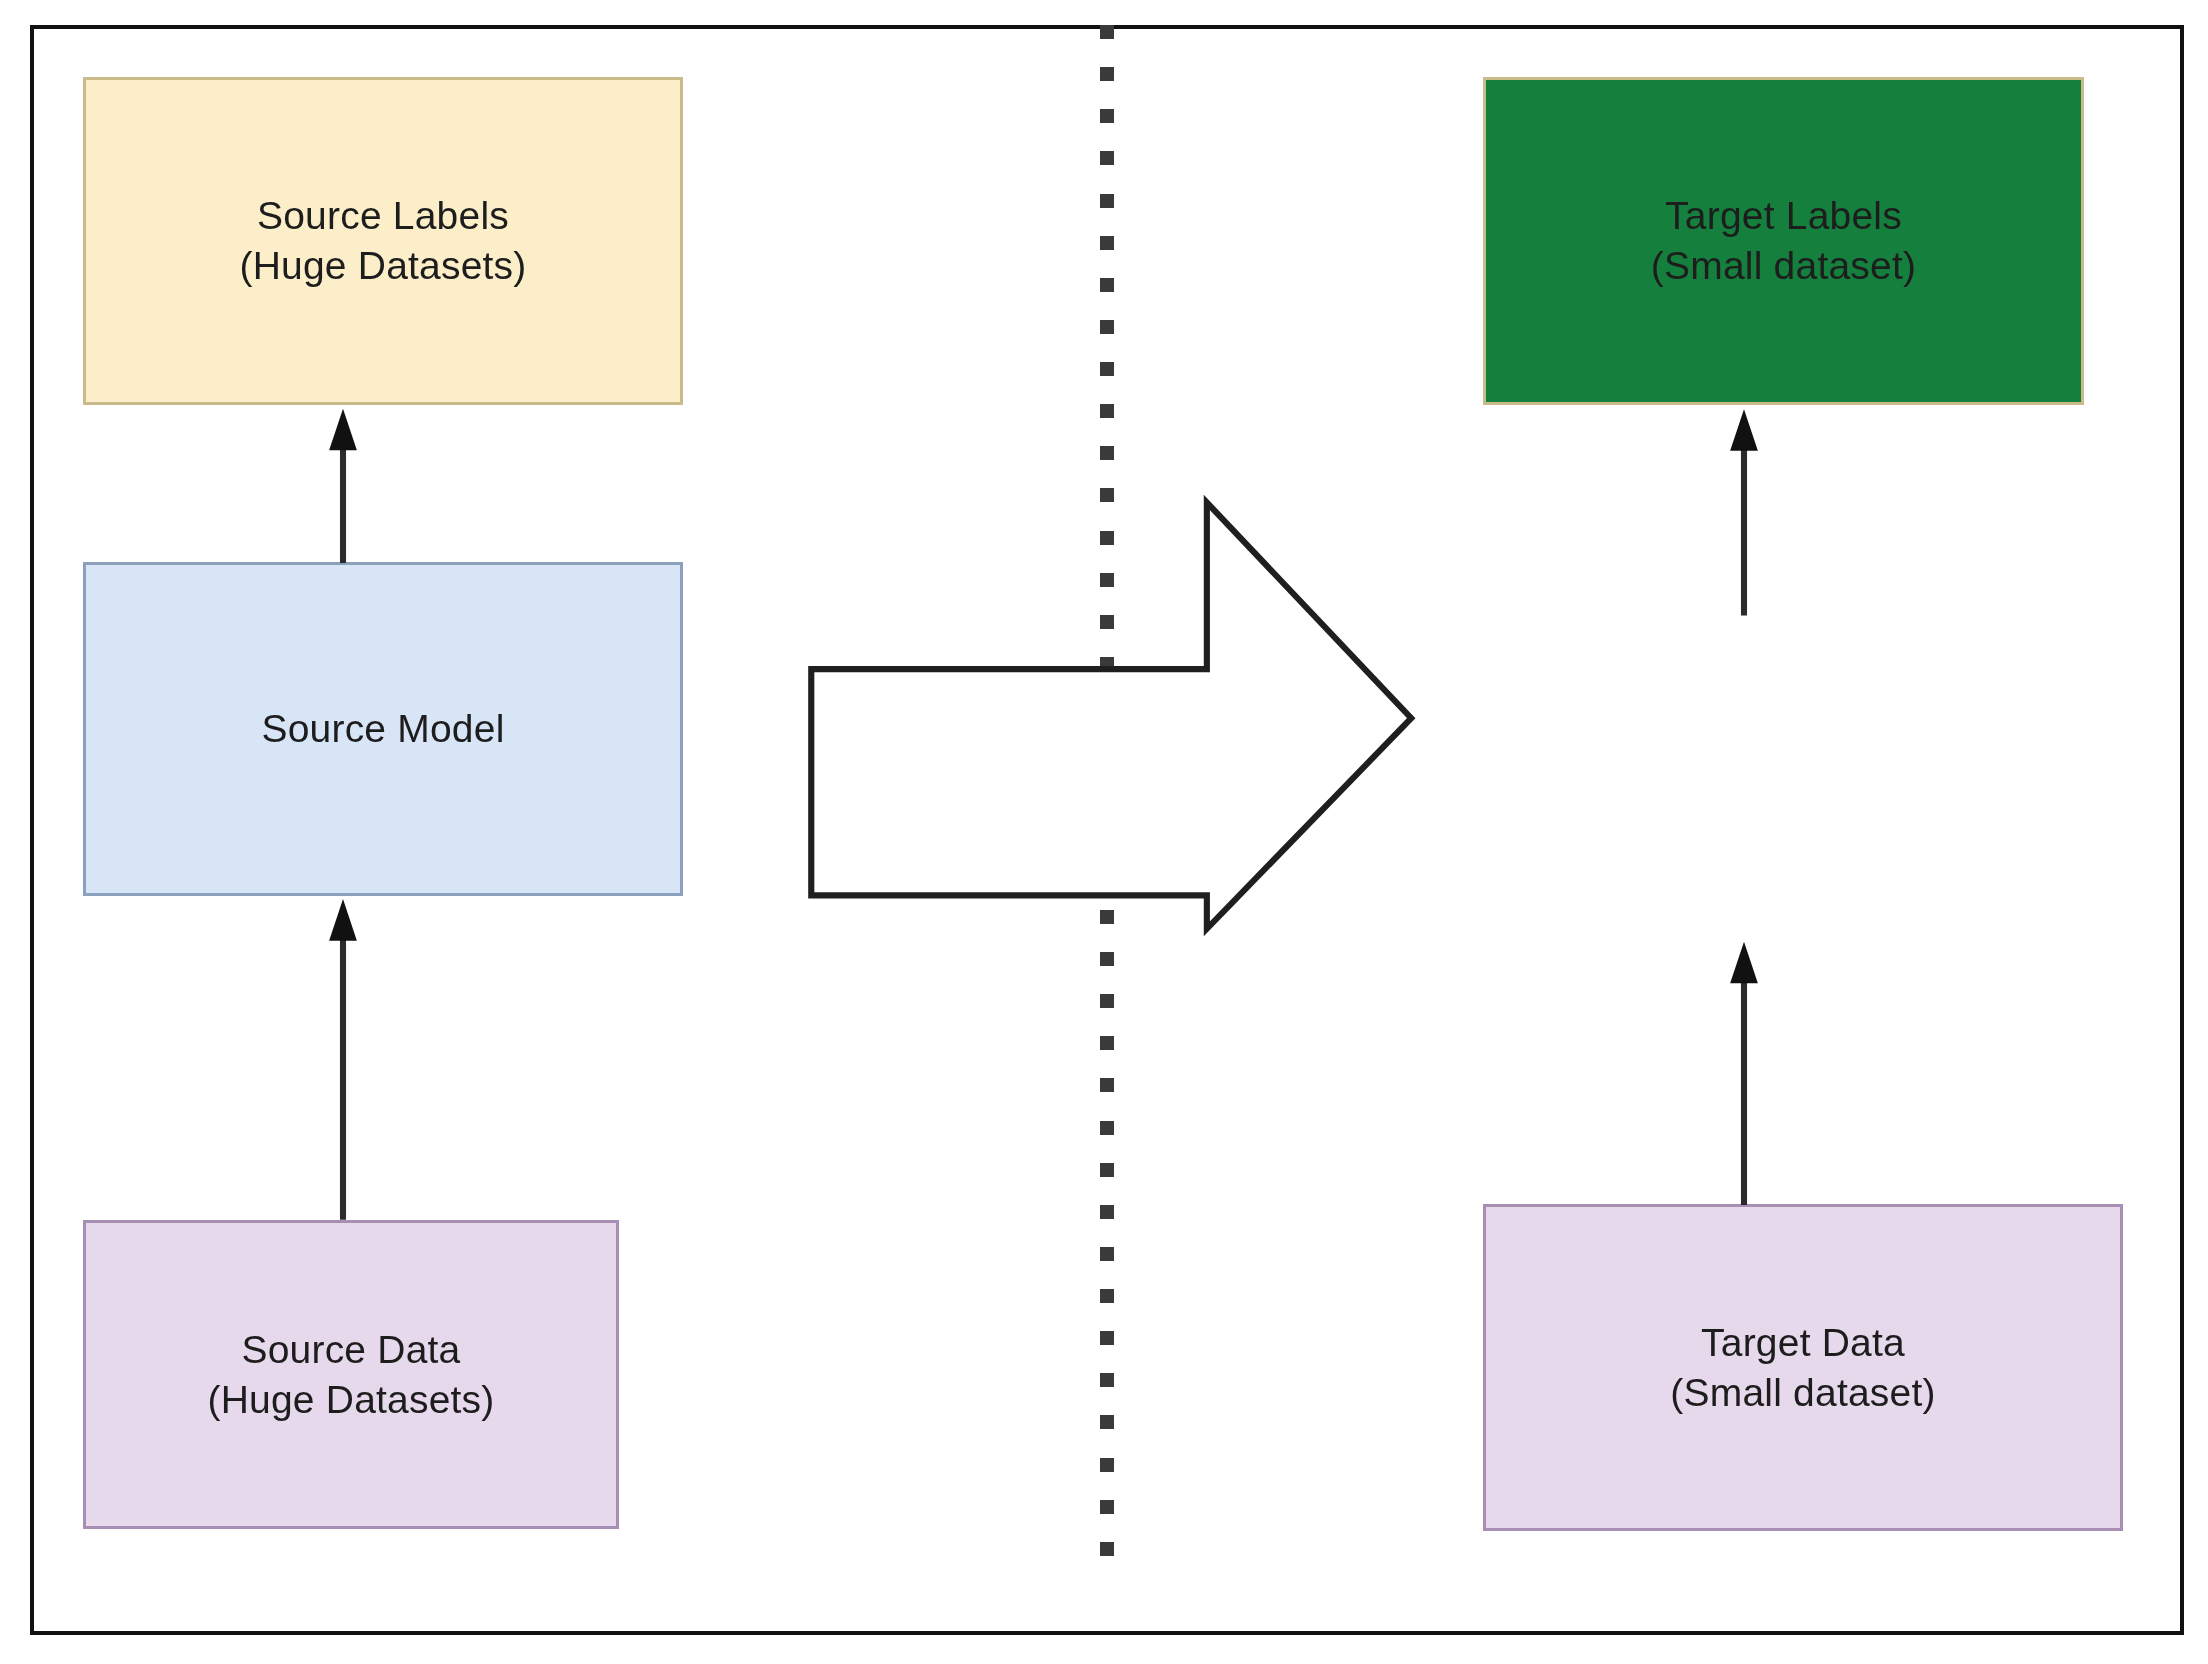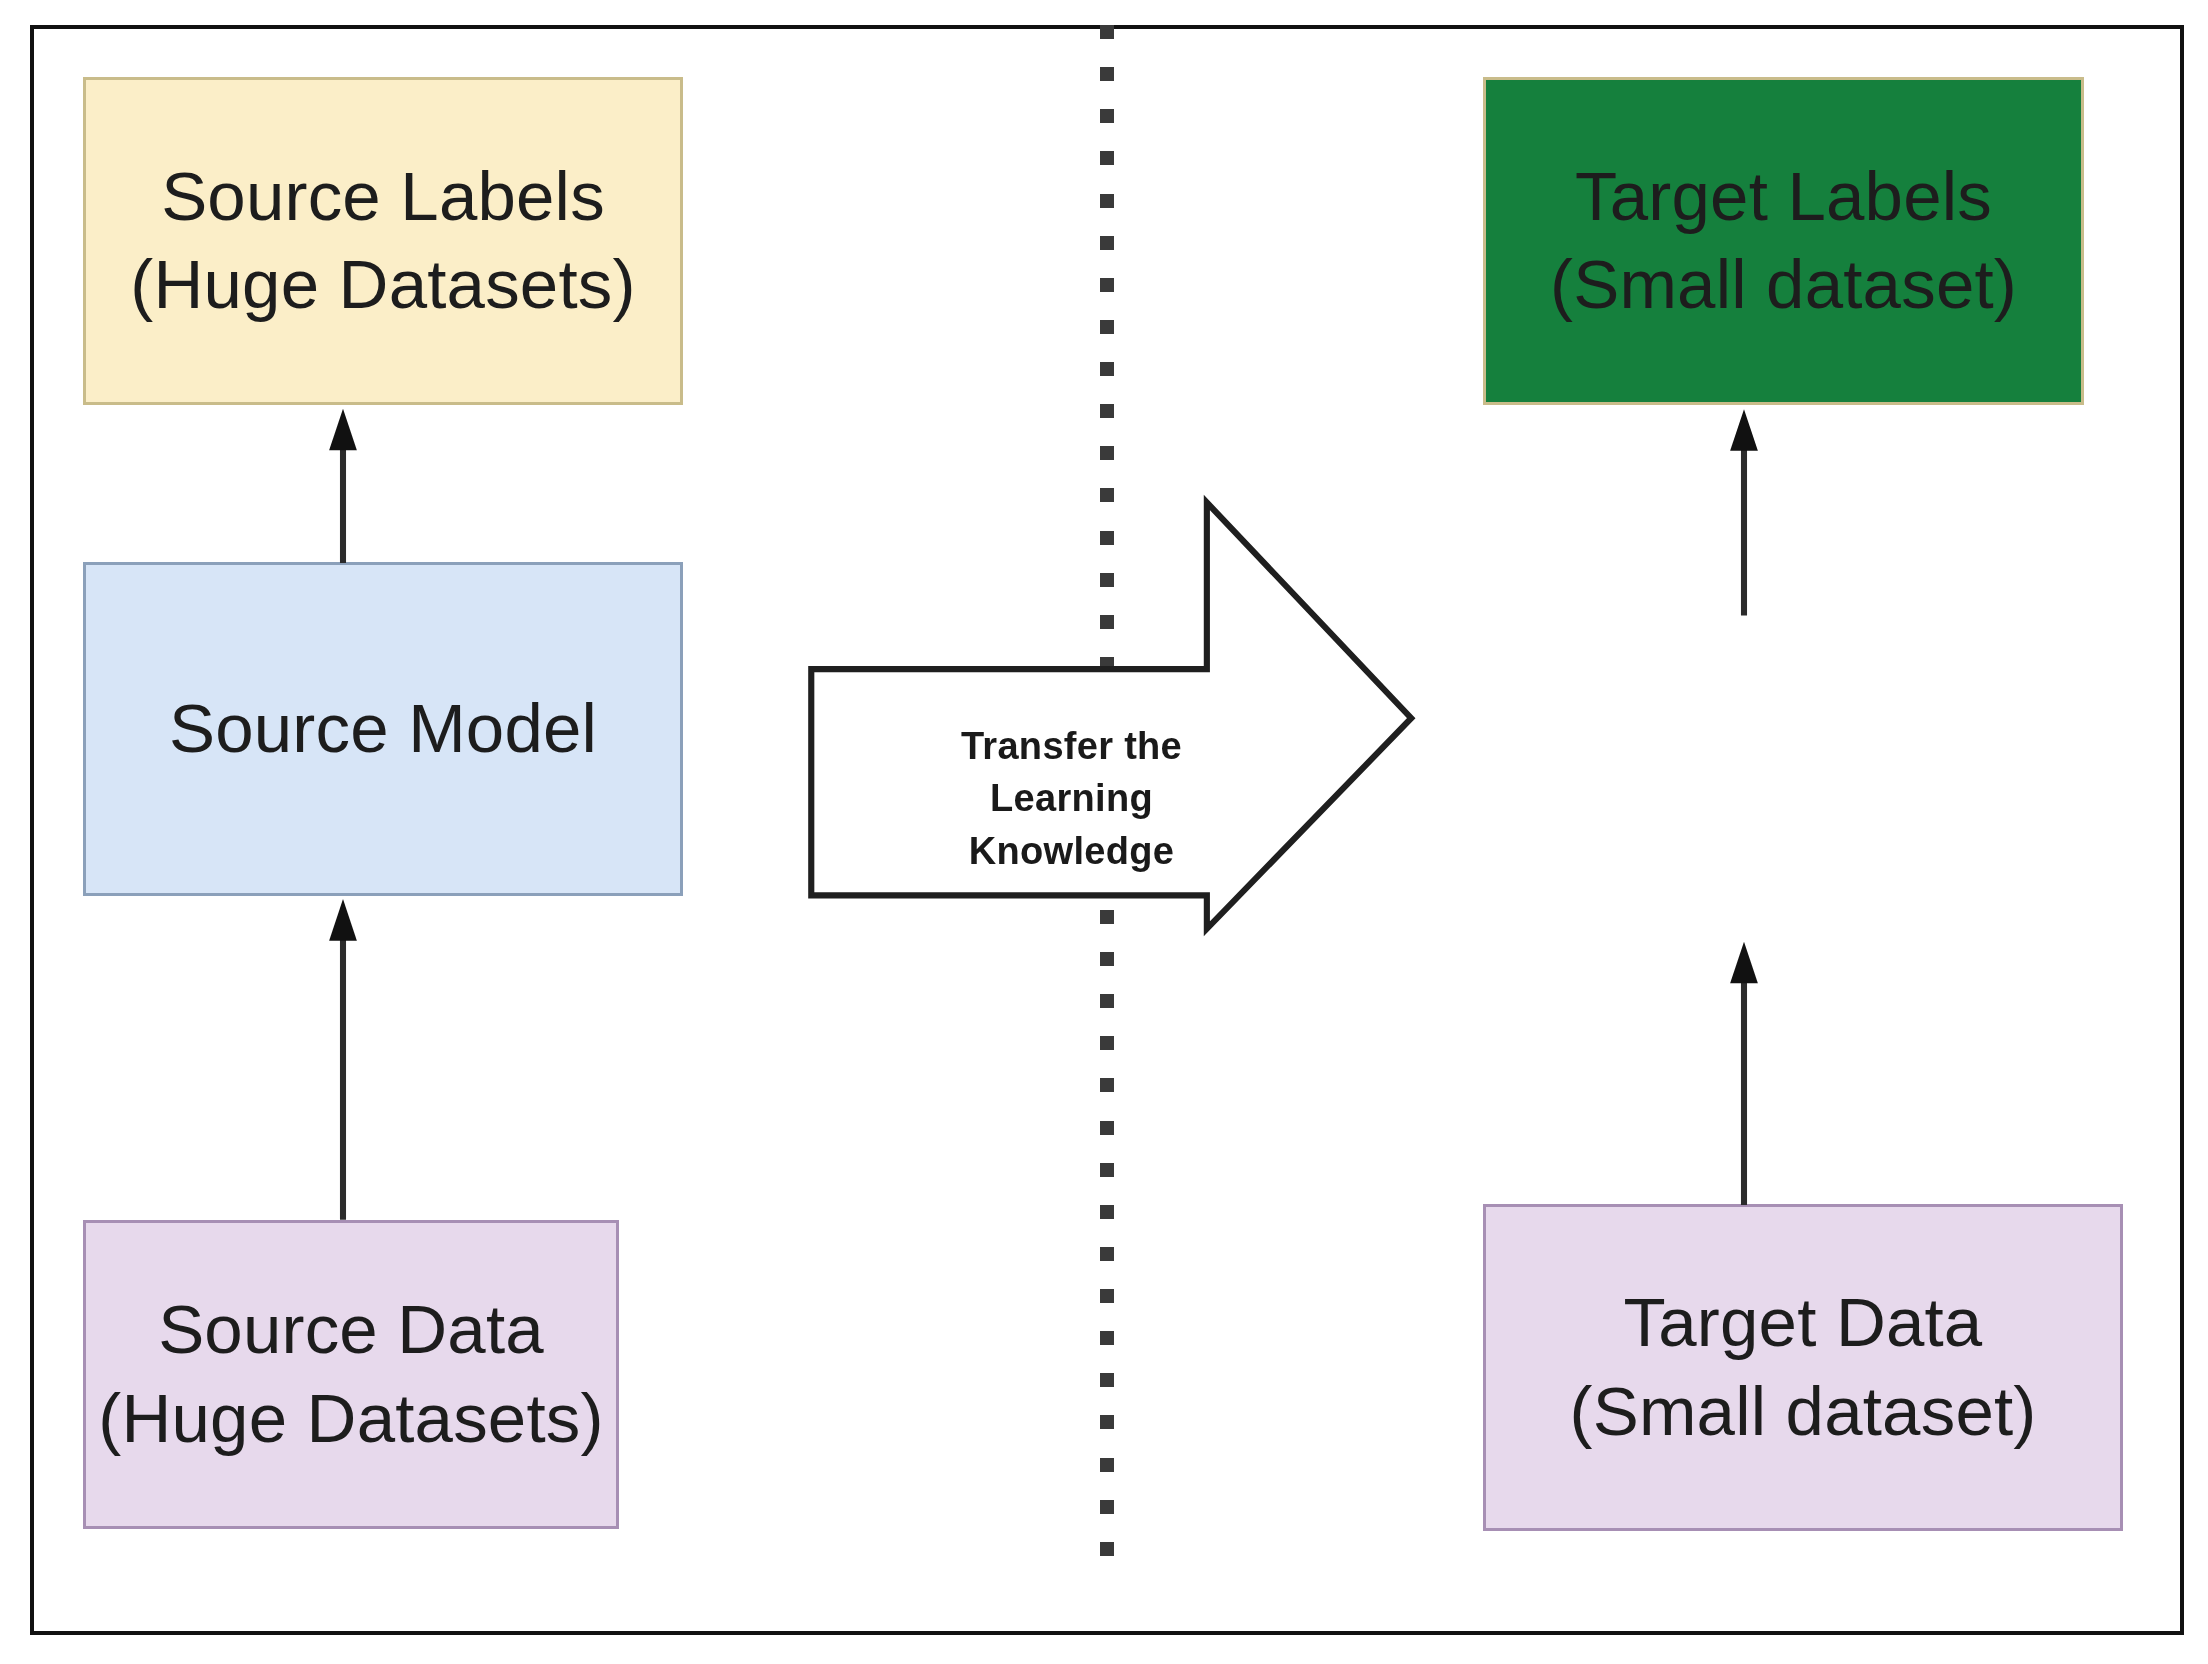--- a/index.html
+++ b/index.html
@@ -36,21 +36,21 @@
     display: flex;
     align-items: center;
     justify-content: center;
     text-align: center;
     border-width: 3.5px;
     border-style: solid;
     color: #1d1d1d;
     line-height: 1.28;
     letter-spacing: 0.2px;
     white-space: pre-line;
-    font-size: 69px;
+    font-size: 39px;
     padding: 5.3px 8.8px;
   }
   .node .lbl { display: block; }
 
   .node-yellow {
     background: #fbeec8;
     border-color: #c9bc8a;
   }
   .node-blue {
     background: #d7e5f7;
@@ -212,17 +212,15 @@
   <svg class="connector" id="conn-tgt-data-to-model" viewBox="0 0 30 306">
     <line x1="15" y1="306" x2="15" y2="44" stroke="#2b2b2b" stroke-width="7"></line>
     <polygon points="15,2 31,50 -1,50" fill="#111111"></polygon>
   </svg>
 
   <div id="transfer-arrow">
     <svg width="614" height="439" viewBox="0 0 700 500">
       <polygon points="6,196 457,196 457,6 690,252 457,492 457,454 6,454" fill="#ffffff" stroke="#1f1f1f" stroke-width="7" stroke-linejoin="miter"></polygon>
     </svg>
   </div>
-  <div id="transfer-arrow-label">Transfer the
-Learning Knowledge</div>
 
 </div>
 
 
 </body></html>

